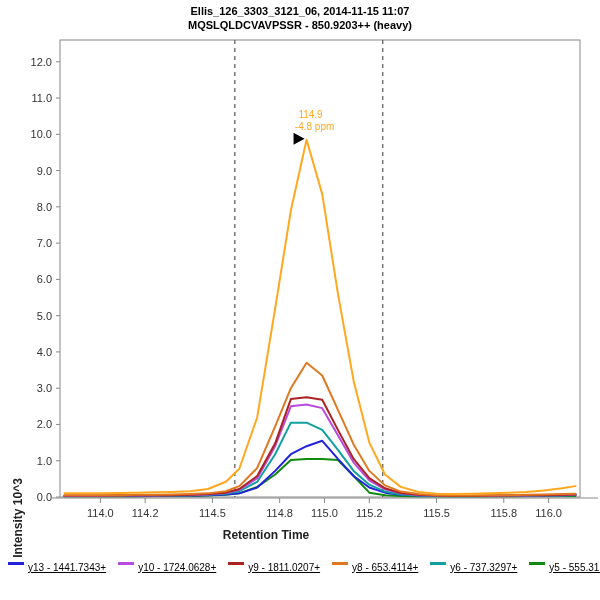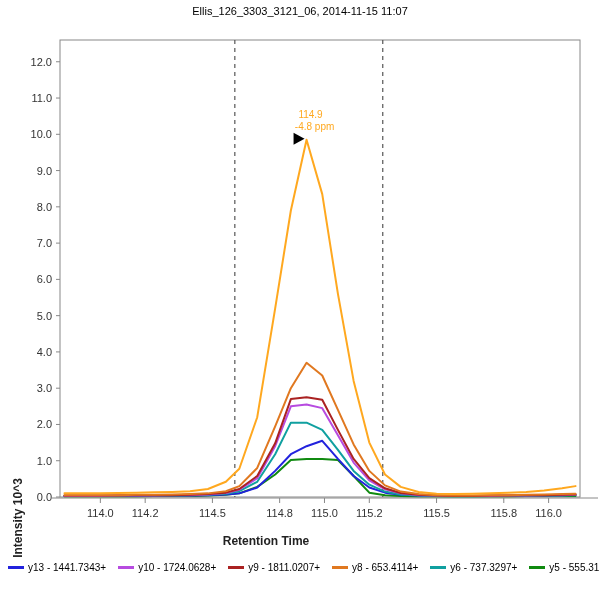--- a/index.html
+++ b/index.html
@@ -1,43 +1,44 @@
 <!DOCTYPE html>
 <html><head>
 <meta charset="utf-8">
 <style>
   html,body{margin:0;padding:0;}
   body{width:600px;height:600px;background:#ffffff;font-family:"Liberation Sans",sans-serif;overflow:hidden;}
   #root{position:relative;width:600px;height:600px;}
 
   .title-block{position:absolute;top:4px;left:0;width:600px;text-align:center;}
-  .title-line{font-size:11px;font-weight:normal;color:#000;line-height:14px;letter-spacing:0px;}
+  .title-line{font-size:11px;font-weight:bold;color:#000;line-height:14px;letter-spacing:0px;}
 
   .plot-wrap{position:absolute;left:0;top:0;width:600px;height:600px;}
   svg{display:block;}
 
   .ylabel{position:absolute;left:2px;top:248px;transform:translate(-50%,-50%) rotate(-90deg);transform-origin:center center;
           font-size:12px;font-weight:bold;color:#222;white-space:nowrap;}
   .ylabel-holder{position:absolute;left:16px;top:270px;width:1px;height:1px;}
 
-  .xlabel{position:absolute;left:0;top:528px;width:532px;text-align:center;font-size:12px;font-weight:bold;color:#222;margin-top:6px;}
+  .xlabel{position:absolute;left:0;top:528px;width:532px;text-align:center;font-size:12px;font-weight:bold;color:#222;}
 
   .legend{position:absolute;left:8px;top:558px;width:592px;}
   .legend-row{display:flex;flex-wrap:nowrap;align-items:center;height:18px;}
-  .legend-item{display:flex;align-items:center;margin-right:12px;white-space:nowrap;}
+  .legend-item{display:flex;align-items:flex-start;margin-right:12px;white-space:nowrap;text-decoration:underline;}
   .legend-swatch{width:16px;height:3px;margin-right:4px;display:inline-block;}
   .legend-text{font-size:10px;color:#000;}
 </style>
 </head>
 <body>
 
 <div id="root">
 
   <div class="title-block">
     <div class="title-line">Ellis_126_3303_3121_06, 2014-11-15 11:07</div>
+    <div class="title-line">MQSLQLDCVAVPSSR - 850.9203++ (heavy)</div>
   </div>
 
   <div class="plot-wrap">
     <svg id="chart-svg" width="600" height="545" viewBox="0 0 600 545">
         <rect x="60" y="40" width="520" height="457" fill="#ffffff" stroke="#888888" stroke-width="1"></rect>
         <line x1="56" y1="497" x2="60" y2="497" stroke="#888888" stroke-width="1"></line>
         <text x="52" y="501" text-anchor="end" font-size="11" font-family="&quot;Liberation Sans&quot;, sans-serif" fill="#333333">0.0</text>
         <line x1="56" y1="460.73015873015873" x2="60" y2="460.73015873015873" stroke="#888888" stroke-width="1"></line>
         <text x="52" y="464.73015873015873" text-anchor="end" font-size="11" font-family="&quot;Liberation Sans&quot;, sans-serif" fill="#333333">1.0</text>
         <line x1="56" y1="424.46031746031747" x2="60" y2="424.46031746031747" stroke="#888888" stroke-width="1"></line>

